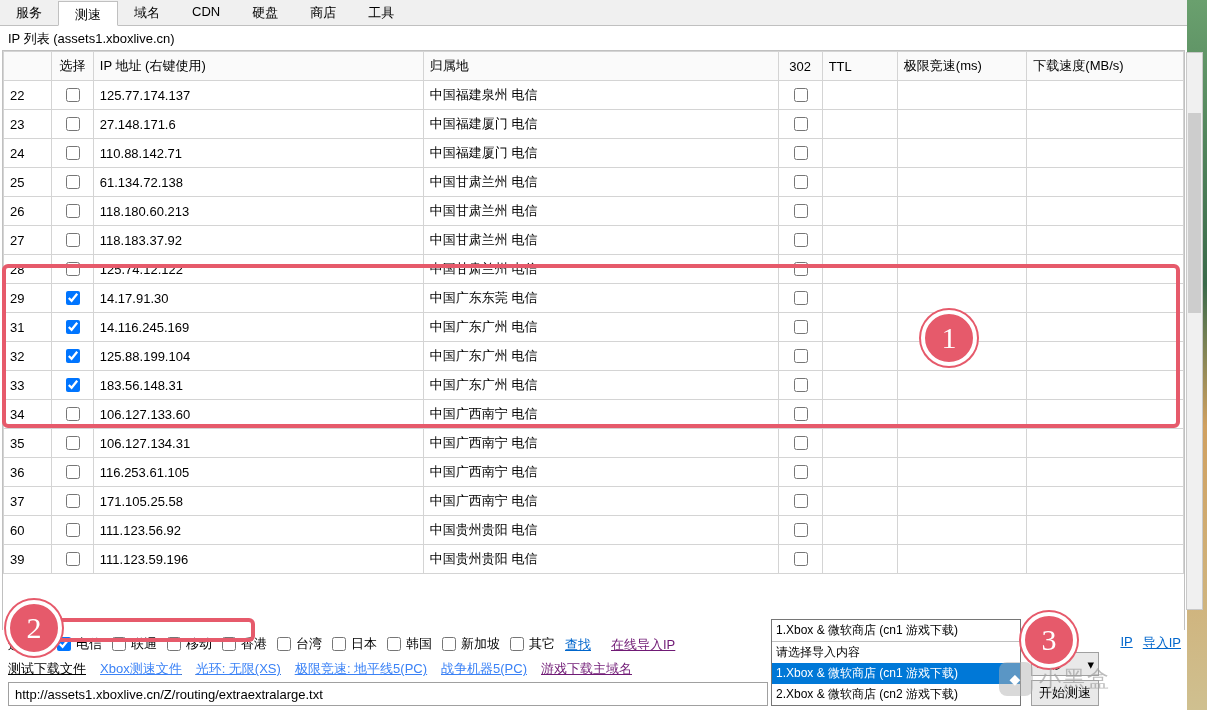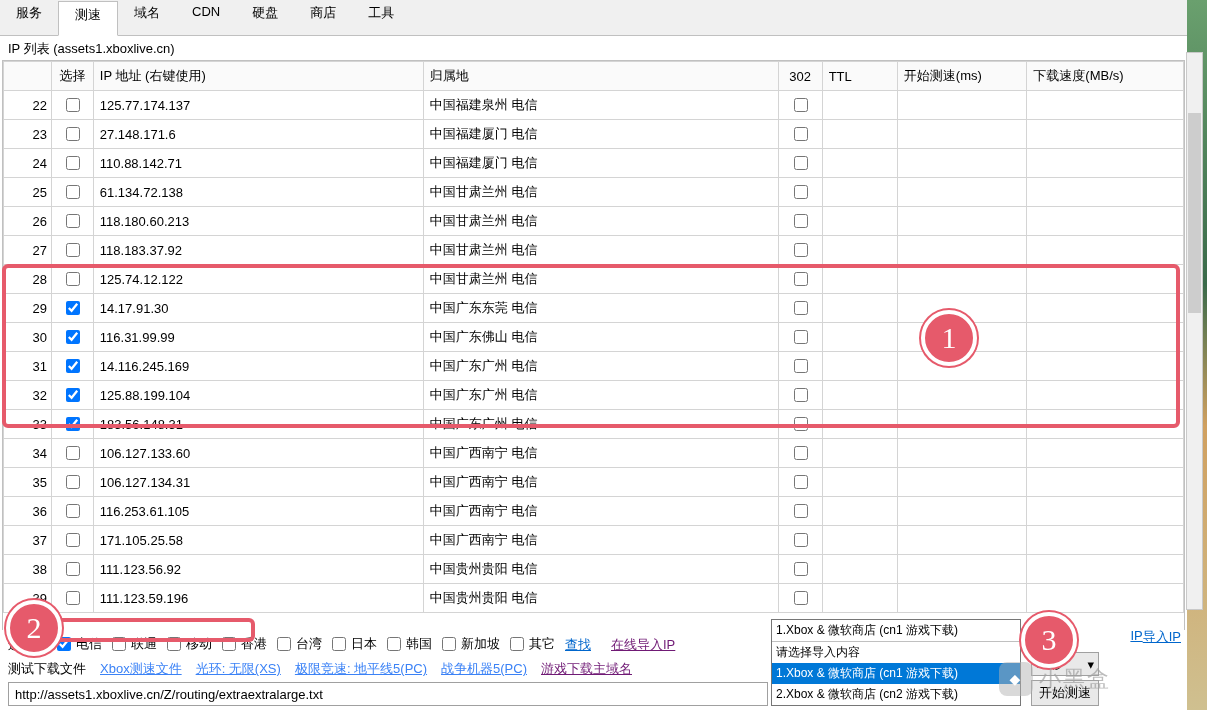--- a/index.html
+++ b/index.html
@@ -10,21 +10,21 @@
     background: #fff;
     color: #000;
     width: 1207px;
     height: 710px;
     overflow: hidden;
     position: relative;
   }
   
   .tabs {
     display: flex;
-    height: 36px;
+    height: 26px;
     border-bottom: 1px solid #c0c0c0;
     background: #f0f0f0;
   }
   .tabs .tab {
     padding: 4px 16px;
     cursor: pointer;
   }
   .tabs .tab.active {
     background: #fff;
     border: 1px solid #c0c0c0;
@@ -47,21 +47,21 @@
   table { border-collapse: collapse; width: 100%; table-layout: fixed; }
   th, td {
     border: 1px solid #d4d4d4;
     padding: 3px 6px;
     text-align: left;
     height: 29px;
     overflow: hidden;
     white-space: nowrap;
   }
   th { background: #fafafa; font-weight: normal; }
-  .col-num { width: 46px; text-align: right; padding-right: 4px;}
+  .col-num { width: 46px; text-align: right; padding-right: 27px;}
   .col-sel { width: 40px; text-align: center; }
   .col-ip  { width: 316px; }
   .col-loc { width: 340px; }
   .col-302 { width: 42px; text-align: center; }
   .col-ttl { width: 72px; }
   .col-rt  { width: 124px; }
   .col-spd { width: 150px; }
   input[type=checkbox] { width: 14px; height: 14px; }
   
   .vscroll {
@@ -95,20 +95,21 @@
   .row-filter label { display: flex; align-items: center; gap: 2px;}
   .link-blue { color: #0066cc; text-decoration: underline; cursor: pointer; }
   .link-green { color: #3b82f6; text-decoration: underline; cursor: pointer; }
   .link-red { color: #701a75; text-decoration: underline; cursor: pointer; }
   .row-links {
     display: flex;
     align-items: center;
     gap: 14px;
     padding: 2px 6px 4px 6px;
     font-size: 13px;
+    text-decoration: underline;
   }
   .url-input {
     margin: 0 6px 4px 6px;
     width: 760px;
     height: 24px;
     border: 1px solid #a0a0a0;
     padding: 2px 6px;
     font-size: 13px;
   }
   
@@ -148,22 +149,23 @@
     width: 68px;
     height: 26px;
     border: 1px solid #a0a0a0;
     background: #e9e9e9;
     text-align: center;
     line-height: 24px;
   }
   .link-group-right {
     position: absolute;
     right: 26px;
-    bottom: 64px;
+    bottom: 58px;
     display: flex;
+    gap: 10px;
     font-size: 13px;
   }
   
   .anno-rect {
     position: absolute;
     border: 4px solid #e65a6b;
     border-radius: 6px;
     pointer-events: none;
   }
   .anno-circle {
@@ -226,21 +228,21 @@
 <div class="table-wrap">
   <table>
     <thead>
       <tr>
         <th class="col-num"></th>
         <th class="col-sel">选择</th>
         <th class="col-ip">IP 地址 (右键使用)</th>
         <th class="col-loc">归属地</th>
         <th class="col-302">302</th>
         <th class="col-ttl">TTL</th>
-        <th class="col-rt">开始测速(ms)</th>
+        <th class="col-rt">极限竞速(ms)</th>
         <th class="col-spd">下载速度(MB/s)</th>
       </tr>
     </thead>
     <tbody id="tbody">
         <tr>
           <td class="col-num">22</td>
           <td class="col-sel"><input type="checkbox" style=""></td>
           <td class="col-ip">125.77.174.137</td>
           <td class="col-loc">中国福建泉州 电信</td>
           <td class="col-302"><input type="checkbox" style=""></td>
@@ -312,30 +314,20 @@
           <td class="col-num">29</td>
           <td class="col-sel"><input type="checkbox" checked="" style=""></td>
           <td class="col-ip">14.17.91.30</td>
           <td class="col-loc">中国广东东莞 电信</td>
           <td class="col-302"><input type="checkbox" style=""></td>
           <td class="col-ttl"></td>
           <td class="col-rt"></td>
           <td class="col-spd"></td>
         </tr>
         <tr>
-          <td class="col-num">30</td>
-          <td class="col-sel"><input type="checkbox" checked="" style=""></td>
-          <td class="col-ip">116.31.99.99</td>
-          <td class="col-loc">中国广东佛山 电信</td>
-          <td class="col-302"><input type="checkbox" style=""></td>
-          <td class="col-ttl"></td>
-          <td class="col-rt"></td>
-          <td class="col-spd"></td>
-        </tr>
-        <tr>
           <td class="col-num">31</td>
           <td class="col-sel"><input type="checkbox" checked="" style=""></td>
           <td class="col-ip">14.116.245.169</td>
           <td class="col-loc">中国广东广州 电信</td>
           <td class="col-302"><input type="checkbox" style=""></td>
           <td class="col-ttl"></td>
           <td class="col-rt"></td>
           <td class="col-spd"></td>
         </tr>
         <tr>
@@ -392,21 +384,21 @@
           <td class="col-num">37</td>
           <td class="col-sel"><input type="checkbox" style=""></td>
           <td class="col-ip">171.105.25.58</td>
           <td class="col-loc">中国广西南宁 电信</td>
           <td class="col-302"><input type="checkbox" style=""></td>
           <td class="col-ttl"></td>
           <td class="col-rt"></td>
           <td class="col-spd"></td>
         </tr>
         <tr>
-          <td class="col-num">38</td>
+          <td class="col-num">60</td>
           <td class="col-sel"><input type="checkbox" style=""></td>
           <td class="col-ip">111.123.56.92</td>
           <td class="col-loc">中国贵州贵阳 电信</td>
           <td class="col-302"><input type="checkbox" style=""></td>
           <td class="col-ttl"></td>
           <td class="col-rt"></td>
           <td class="col-spd"></td>
         </tr>
         <tr>
           <td class="col-num">39</td>

